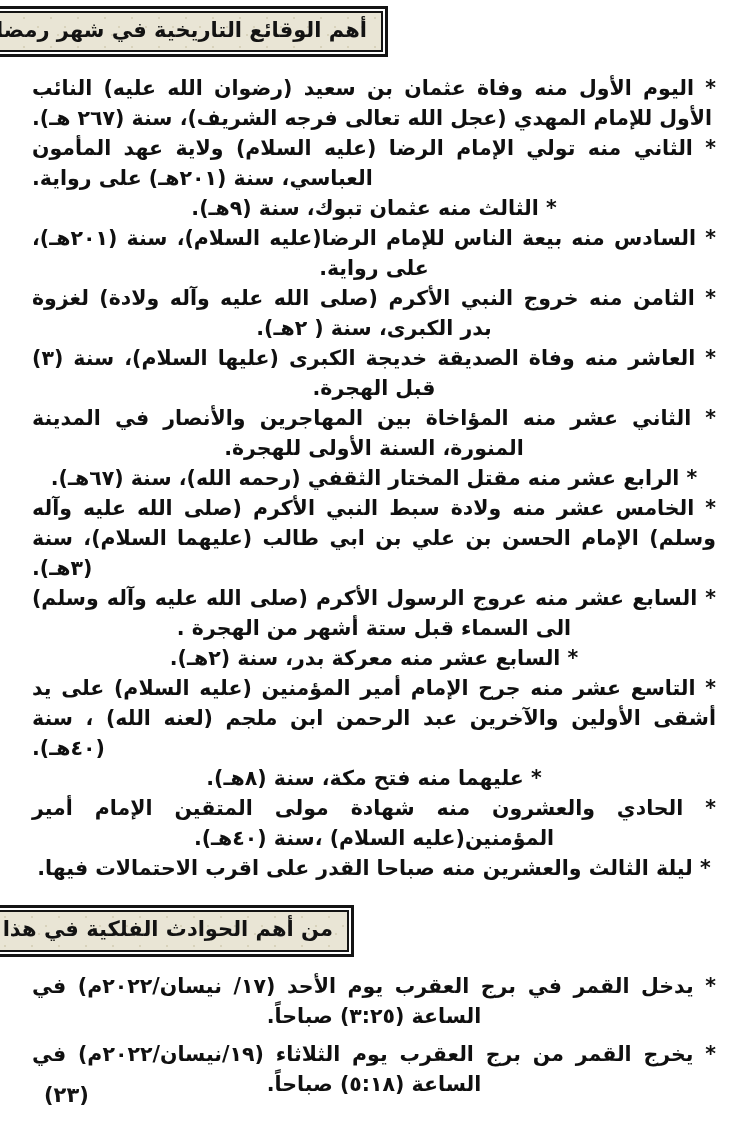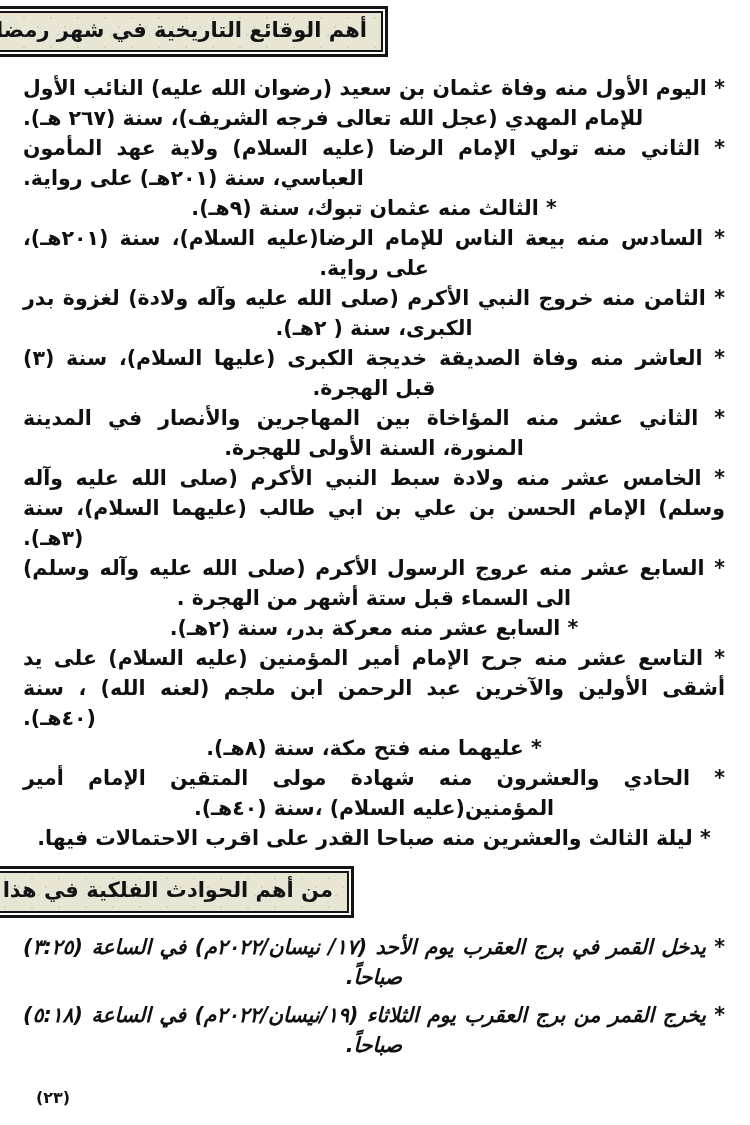--- a/index.html
+++ b/index.html
@@ -60,21 +60,21 @@
   }
 
   #heading-1 .heading-inner { min-width: 352px; }
   #heading-2 .heading-inner { min-width: 300px; }
 
   #heading-1-wrap { padding-top: 6px; padding-right: 362px; }
   #heading-2-wrap { padding-top: 10px; padding-right: 396px; }
 
   
   .events {
-    margin: 3px;
+    margin: 12px;
     padding: 0;
     list-style: none;
   }
   .events.historical { margin-top: 16px; }
   .events.astronomical { margin-top: 14px; }
 
   .event-item {
     text-align: justify;
     text-align-last: center;
     font-size: 20.5px;
@@ -83,32 +83,31 @@
     color: #101010;
     padding: 0 22px 0 20px;
     margin-bottom: 1px;
     direction: rtl;
     unicode-bidi: isolate;
   }
   .events.historical .event-item { margin-bottom: 0px; }
   .events.astronomical .event-item {
     text-align-last: center;
     margin-bottom: 8px;
-    font-style: italic;
   }
 
   
   .event-item.multiline { text-align-last: left; }
 
   
   .page-number {
     position: absolute;
-    left: 36px;
+    left: 44px;
     bottom: 18px;
-    font-size: 16px;
+    font-size: 21px;
     font-weight: bold;
     color: #131313;
     direction: rtl;
   }
 </style>
 </head>
 <body>
 
 <div class="page">
 
@@ -121,20 +120,21 @@
   </div>
 
   <ul class="events historical">
     <li class="event-item multiline">* اليوم الأول منه وفاة عثمان بن سعيد (رضوان الله عليه) النائب الأول للإمام المهدي (عجل الله تعالى فرجه الشريف)، سنة (٢٦٧ هـ).</li>
     <li class="event-item multiline">* الثاني منه تولي الإمام الرضا (عليه السلام) ولاية عهد المأمون العباسي، سنة (٢٠١هـ) على رواية.</li>
     <li class="event-item">* الثالث منه عثمان تبوك، سنة (٩هـ).</li>
     <li class="event-item">* السادس منه بيعة الناس للإمام الرضا(عليه السلام)، سنة (٢٠١هـ)، على رواية.</li>
     <li class="event-item">* الثامن منه خروج النبي الأكرم (صلى الله عليه وآله ولادة) لغزوة بدر الكبرى، سنة ( ٢هـ).</li>
     <li class="event-item">* العاشر منه وفاة الصديقة خديجة الكبرى (عليها السلام)، سنة (٣) قبل الهجرة.</li>
     <li class="event-item">* الثاني عشر منه المؤاخاة بين المهاجرين والأنصار في المدينة المنورة، السنة الأولى للهجرة.</li>
+    <li class="event-item">* الرابع عشر منه مقتل المختار الثقفي (رحمه الله)، سنة (٦٧هـ).</li>
     <li class="event-item multiline">* الخامس عشر منه ولادة سبط النبي الأكرم (صلى الله عليه وآله وسلم) الإمام الحسن بن علي بن ابي طالب (عليهما السلام)، سنة (٣هـ).</li>
     <li class="event-item">* السابع عشر منه عروج الرسول الأكرم (صلى الله عليه وآله وسلم) الى السماء قبل ستة أشهر من الهجرة .</li>
     <li class="event-item">* السابع عشر منه معركة بدر، سنة (٢هـ).</li>
     <li class="event-item multiline">* التاسع عشر منه جرح الإمام أمير المؤمنين (عليه السلام) على يد أشقى الأولين والآخرين عبد الرحمن ابن ملجم (لعنه الله) ، سنة (٤٠هـ).</li>
     <li class="event-item">* عليهما منه فتح مكة، سنة (٨هـ).</li>
     <li class="event-item">* الحادي والعشرون منه شهادة مولى المتقين الإمام أمير المؤمنين(عليه السلام) ،سنة (٤٠هـ).</li>
     <li class="event-item">* ليلة الثالث والعشرين منه صباحا القدر على اقرب الاحتمالات فيها.</li>
   </ul>
 
   <div class="heading-wrap" id="heading-2-wrap">

